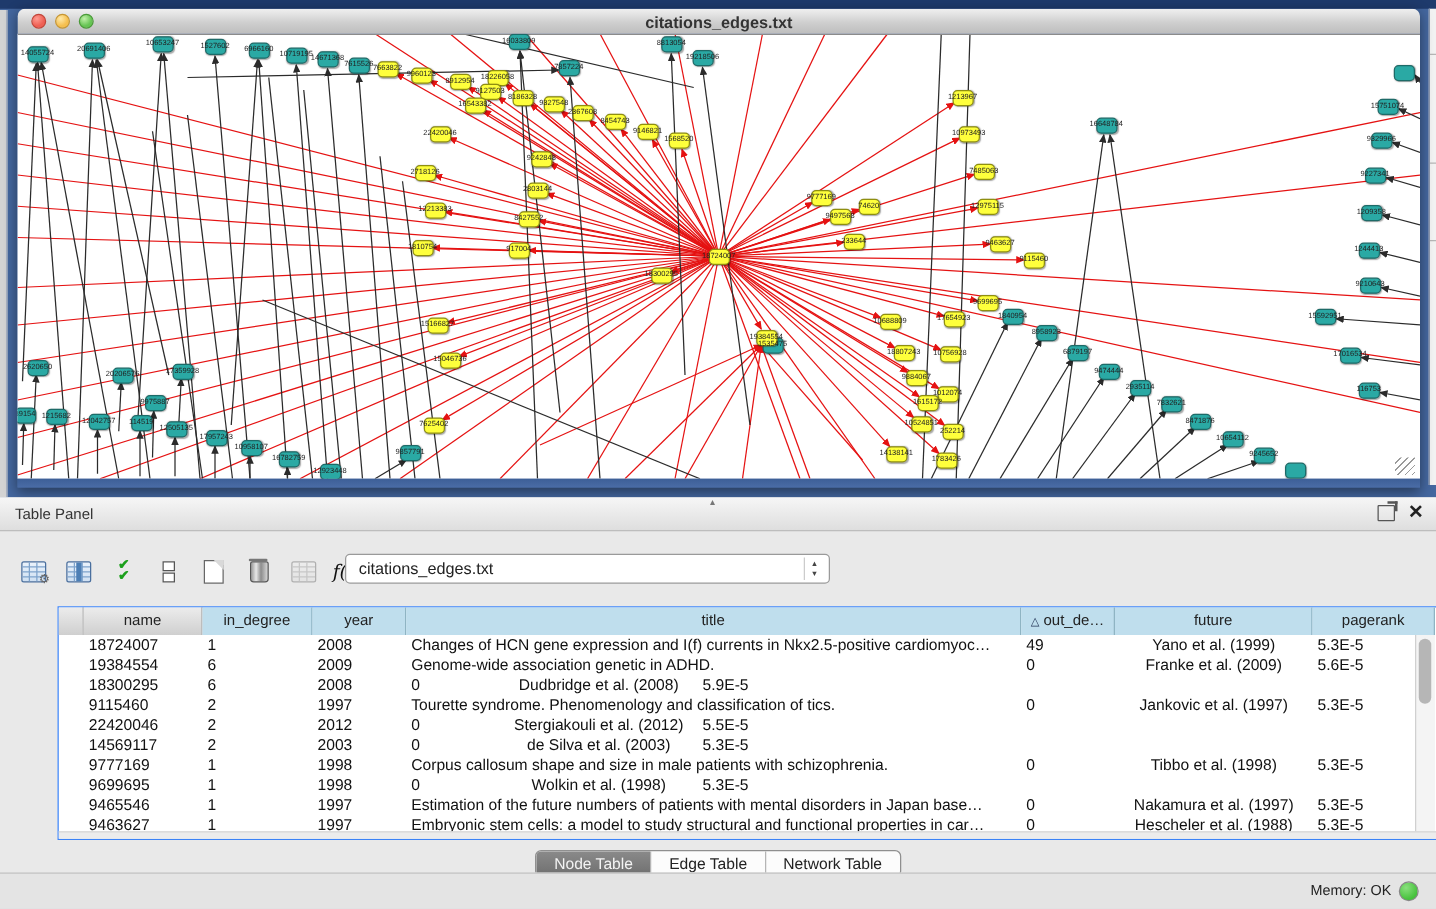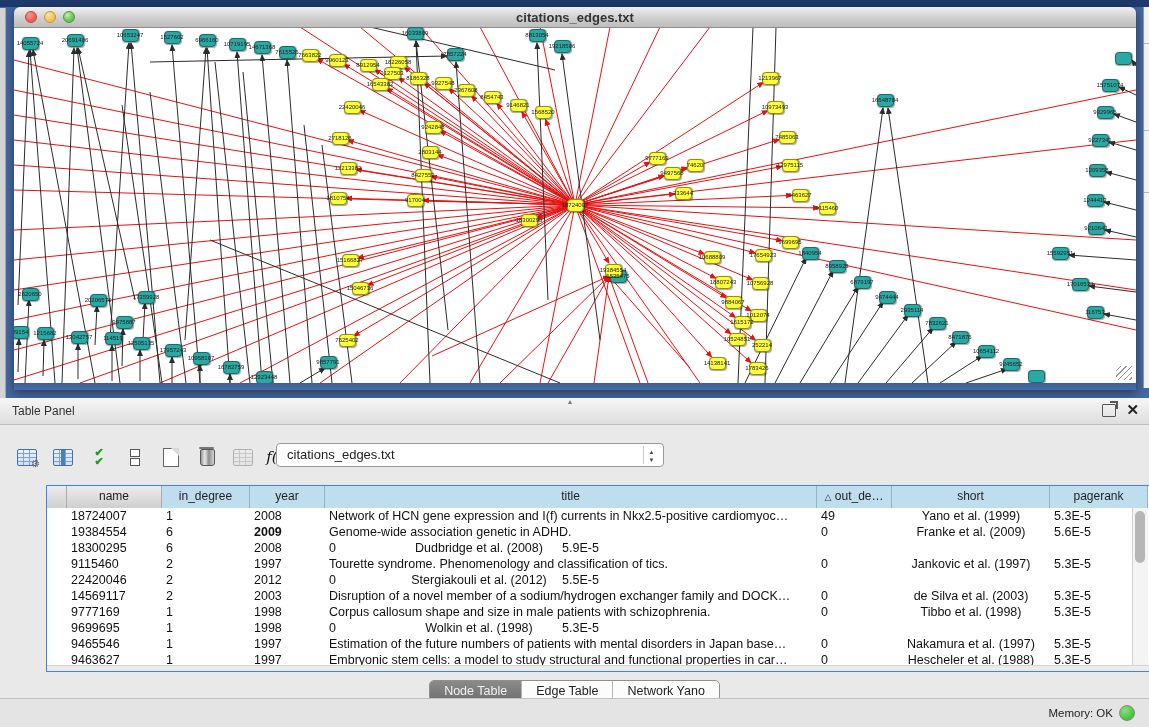--- a/index.html
+++ b/index.html
@@ -523,39 +523,39 @@
   </div>
 
   <div class="grid">
     <div class="hdr-row" id="hdr-row">
         <div class="hcell gray" style="width: 20px; flex: 0 0 20px;"></div>
         <div class="hcell gray" style="flex: 0 0 95px; width: 95px;"><span>name</span></div>
         <div class="hcell" style="flex: 0 0 88px; width: 88px;"><span>in_degree</span></div>
         <div class="hcell" style="flex: 0 0 75px; width: 75px;"><span>year</span></div>
         <div class="hcell" style="flex: 0 0 492px; width: 492px;"><span>title</span></div>
         <div class="hcell" style="flex: 0 0 75px; width: 75px;"><span class="tri">△</span> <span>out_de…</span></div>
-        <div class="hcell" style="flex: 0 0 158px; width: 158px;"><span>short</span></div>
+        <div class="hcell" style="flex: 0 0 158px; width: 158px;"><span>future</span></div>
         <div class="hcell" style="flex: 0 0 98px; width: 98px;"><span>pagerank</span></div>
       </div>
     <div class="body-rows" id="body-rows">
         <div class="drow">
           <div class="dcell" style="flex: 0 0 20px;"></div>
           <div class="dcell" style="flex: 0 0 95px; width: 95px;">18724007</div>
           <div class="dcell" style="flex: 0 0 88px; width: 88px;">1</div>
           <div class="dcell" style="flex: 0 0 75px; width: 75px;">2008</div>
-          <div class="dcell" style="flex: 0 0 492px; width: 492px;">Network of HCN gene expression and I(f) currents in Nkx2.5-positive cardiomyoc…</div>
+          <div class="dcell" style="flex: 0 0 492px; width: 492px;">Changes of HCN gene expression and I(f) currents in Nkx2.5-positive cardiomyoc…</div>
           <div class="dcell" style="flex: 0 0 75px; width: 75px;">49</div>
           <div class="dcell center" style="flex: 0 0 158px; width: 158px;">Yano et al. (1999)</div>
           <div class="dcell" style="flex: 0 0 98px; width: 98px;">5.3E-5</div>
         </div>
         <div class="drow">
           <div class="dcell" style="flex: 0 0 20px;"></div>
           <div class="dcell" style="flex: 0 0 95px; width: 95px;">19384554</div>
           <div class="dcell" style="flex: 0 0 88px; width: 88px;">6</div>
-          <div class="dcell" style="flex: 0 0 75px; width: 75px; font-weight: bold;">2009</div>
+          <div class="dcell" style="flex: 0 0 75px; width: 75px;">2009</div>
           <div class="dcell" style="flex: 0 0 492px; width: 492px;">Genome-wide association genetic in ADHD.</div>
           <div class="dcell" style="flex: 0 0 75px; width: 75px;">0</div>
           <div class="dcell center" style="flex: 0 0 158px; width: 158px;">Franke et al. (2009)</div>
           <div class="dcell" style="flex: 0 0 98px; width: 98px;">5.6E-5</div>
         </div>
         <div class="drow">
           <div class="dcell" style="flex: 0 0 20px;"></div>
           <div class="dcell" style="flex: 0 0 95px; width: 95px;">18300295</div>
           <div class="dcell" style="flex: 0 0 88px; width: 88px;">6</div>
           <div class="dcell" style="flex: 0 0 75px; width: 75px;">2008</div>
@@ -580,21 +580,20 @@
           <div class="dcell" style="flex: 0 0 75px; width: 75px;">2012</div>
           <div class="dcell" style="flex: 0 0 75px; width: 75px;">0</div>
           <div class="dcell center" style="flex: 0 0 158px; width: 158px;">Stergiakouli et al. (2012)</div>
           <div class="dcell" style="flex: 0 0 98px; width: 98px;">5.5E-5</div>
         </div>
         <div class="drow">
           <div class="dcell" style="flex: 0 0 20px;"></div>
           <div class="dcell" style="flex: 0 0 95px; width: 95px;">14569117</div>
           <div class="dcell" style="flex: 0 0 88px; width: 88px;">2</div>
           <div class="dcell" style="flex: 0 0 75px; width: 75px;">2003</div>
-          <div class="dcell" style="flex: 0 0 492px; width: 492px;">Disruption of a novel member of a sodium/hydrogen exchanger family and DOCK…</div>
           <div class="dcell" style="flex: 0 0 75px; width: 75px;">0</div>
           <div class="dcell center" style="flex: 0 0 158px; width: 158px;">de Silva et al. (2003)</div>
           <div class="dcell" style="flex: 0 0 98px; width: 98px;">5.3E-5</div>
         </div>
         <div class="drow">
           <div class="dcell" style="flex: 0 0 20px;"></div>
           <div class="dcell" style="flex: 0 0 95px; width: 95px;">9777169</div>
           <div class="dcell" style="flex: 0 0 88px; width: 88px;">1</div>
           <div class="dcell" style="flex: 0 0 75px; width: 75px;">1998</div>
           <div class="dcell" style="flex: 0 0 492px; width: 492px;">Corpus callosum shape and size in male patients with schizophrenia.</div>
@@ -635,21 +634,21 @@
     <div class="vscroll">
         <div class="vthumb"></div>
       </div>
     <div class="grid-bottom"></div>
   </div>
 
   <div class="tabs">
     <div class="seg" id="seg-tabs">
         <div class="seg-btn sel">Node Table</div>
         <div class="seg-btn">Edge Table</div>
-        <div class="seg-btn">Network Yano</div>
+        <div class="seg-btn">Network Table</div>
       </div>
   </div>
 
   <div class="statusbar">
     <span class="mem">Memory: OK</span>
     <span class="mem-dot"></span>
   </div>
 </div>
 
 </body></html>

